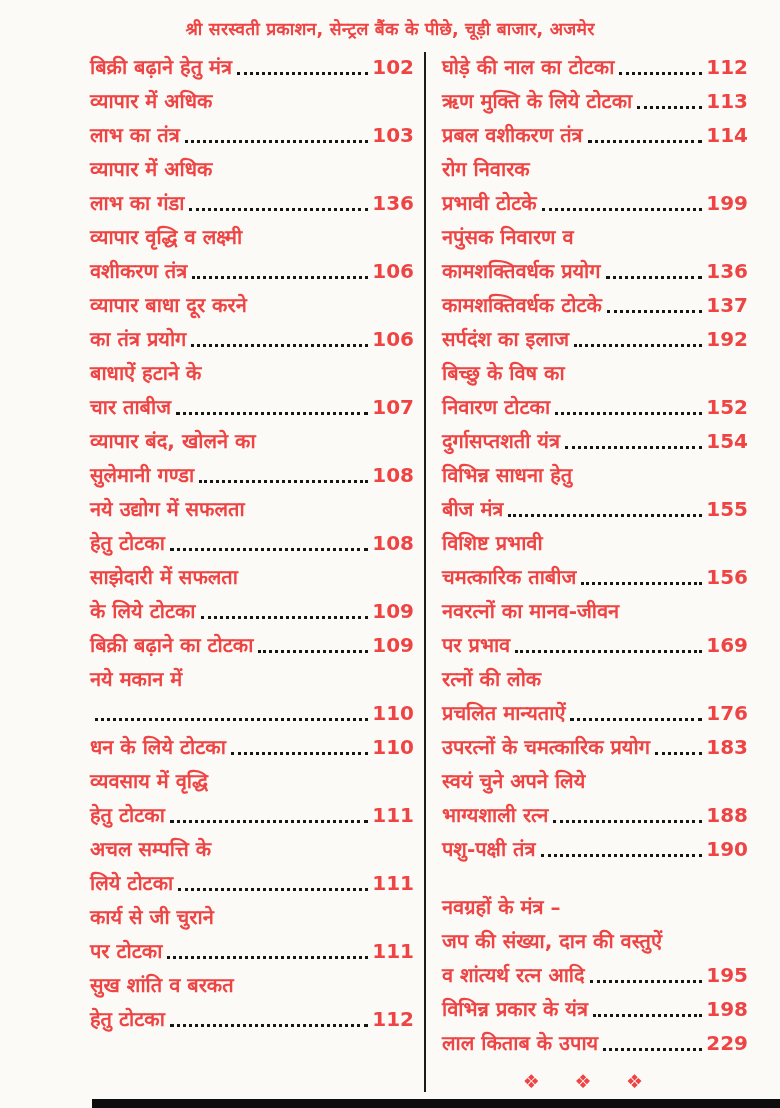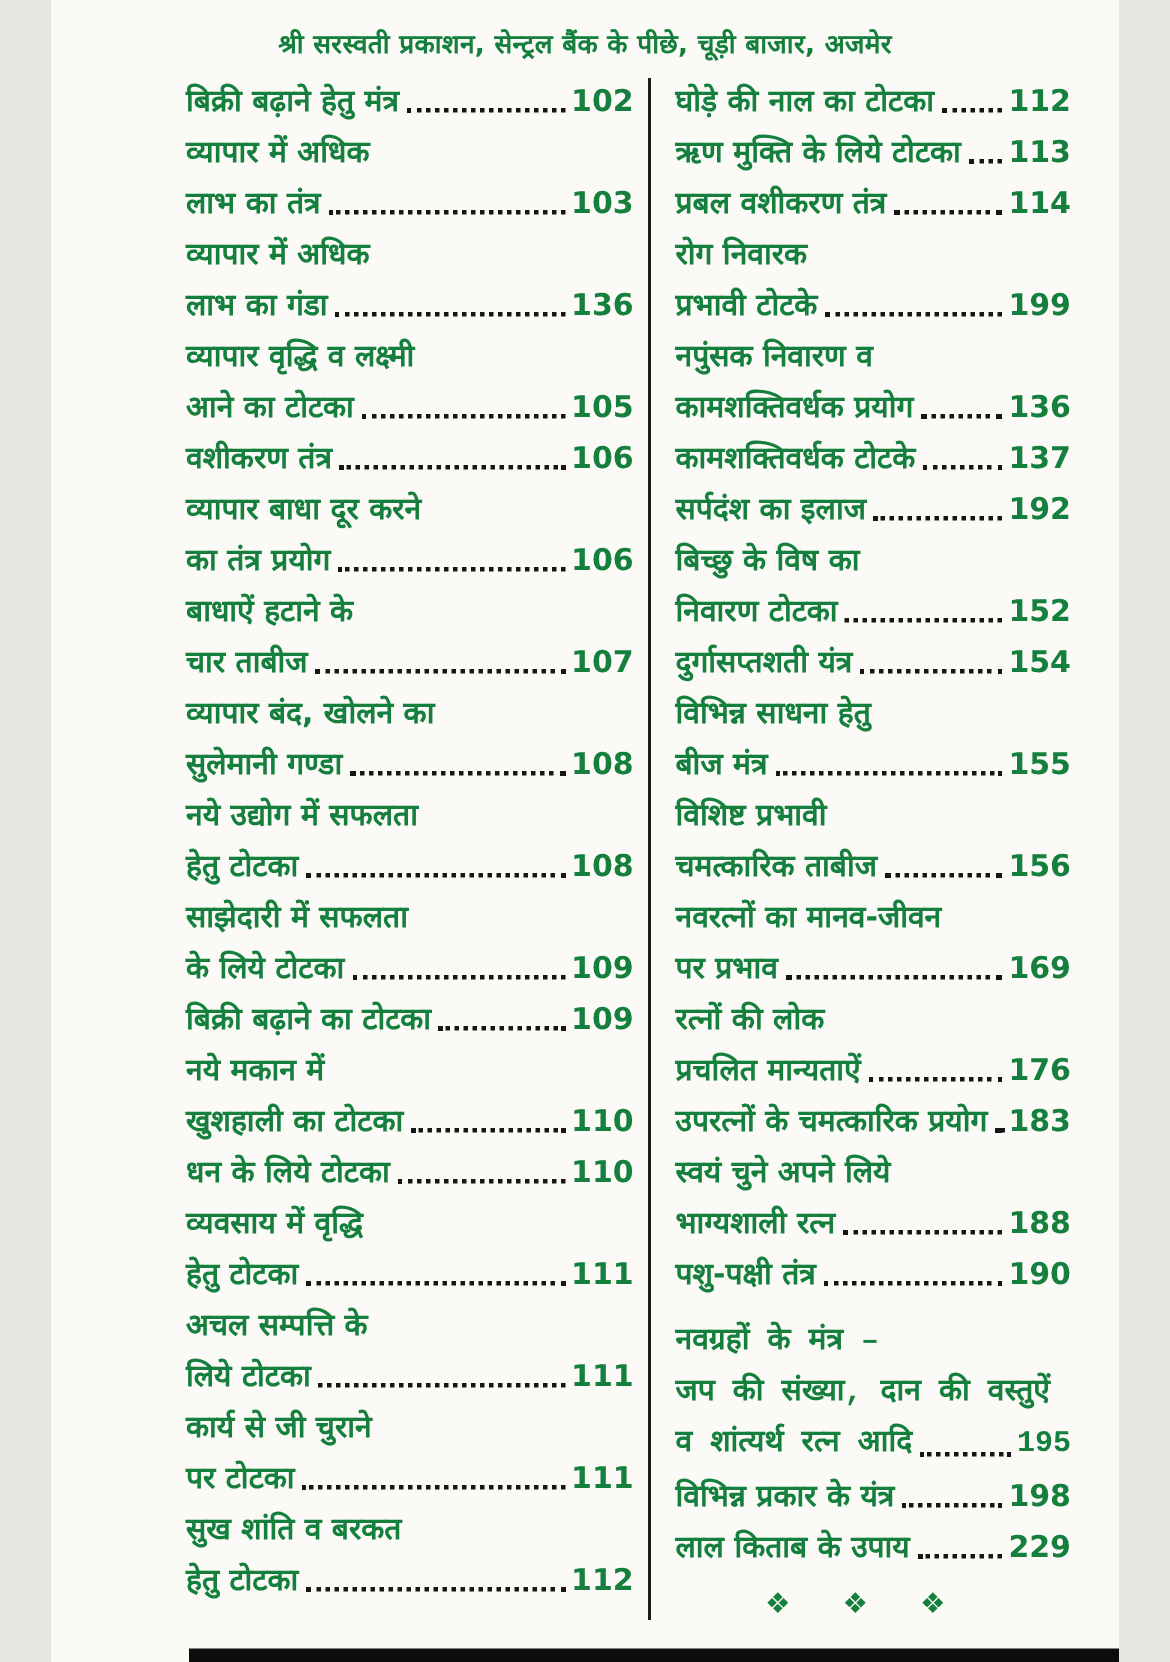--- a/index.html
+++ b/index.html
@@ -1,25 +1,25 @@
 <!DOCTYPE html>
 <html><head>
 <meta charset="utf-8">
 <style>
   * { margin: 0; padding: 0; box-sizing: border-box; }
   html, body { background: #e8e6e0; }
   body { font-family: "DejaVu Sans", sans-serif; }
 
   .page {
     position: relative;
-    width: 712px;
+    width: 780px;
     height: 1108px;
     margin: 0 auto;
     background: #fbfaf6;
-    color: #15803d;
+    color: #ef4444;
     overflow: hidden;
   }
 
   .header {
     padding-top: 16px;
     text-align: center;
     font-size: 17.5px;
     font-weight: 700;
     letter-spacing: 0.2px;
   }
@@ -33,21 +33,21 @@
   .col { font-size: 20px; font-weight: 700; }
   .col-left  { width: 334px; padding-right: 10px; margin-left: 32px; }
   .col-right { flex: 1; padding-left: 16px; padding-right: 6px; }
 
   .divider {
     width: 2px;
     background: #1b1b1b;
     margin-top: 2px;
   }
 
-  .toc-entry.spacer { margin-top: 12px; font-family: Liberation Mono, monospace; }
+  .toc-entry.spacer { margin-top: 24px; }
 
   .toc-line {
     display: flex;
     align-items: flex-end;
     height: 34px;
     line-height: 34px;
   }
 
   .toc-text { white-space: nowrap; }
 
@@ -116,25 +116,20 @@
             <div class="toc-line">
               <span class="toc-text">लाभ का गंडा</span>
               <span class="dots"></span>
               <span class="page-num">136</span>
             </div>
           </div>
           <div class="toc-entry">
             <div class="toc-line">
               <span class="toc-text">व्यापार वृद्धि व लक्ष्मी</span>
             </div>
-            <div class="toc-line">
-              <span class="toc-text">आने का टोटका</span>
-              <span class="dots"></span>
-              <span class="page-num">105</span>
-            </div>
           </div>
           <div class="toc-entry">
             <div class="toc-line">
               <span class="toc-text">वशीकरण तंत्र</span>
               <span class="dots"></span>
               <span class="page-num">106</span>
             </div>
           </div>
           <div class="toc-entry">
             <div class="toc-line">
@@ -191,21 +186,20 @@
               <span class="toc-text">बिक्री बढ़ाने का टोटका</span>
               <span class="dots"></span>
               <span class="page-num">109</span>
             </div>
           </div>
           <div class="toc-entry">
             <div class="toc-line">
               <span class="toc-text">नये मकान में</span>
             </div>
             <div class="toc-line">
-              <span class="toc-text">खुशहाली का टोटका</span>
               <span class="dots"></span>
               <span class="page-num">110</span>
             </div>
           </div>
           <div class="toc-entry">
             <div class="toc-line">
               <span class="toc-text">धन के लिये टोटका</span>
               <span class="dots"></span>
               <span class="page-num">110</span>
             </div>

